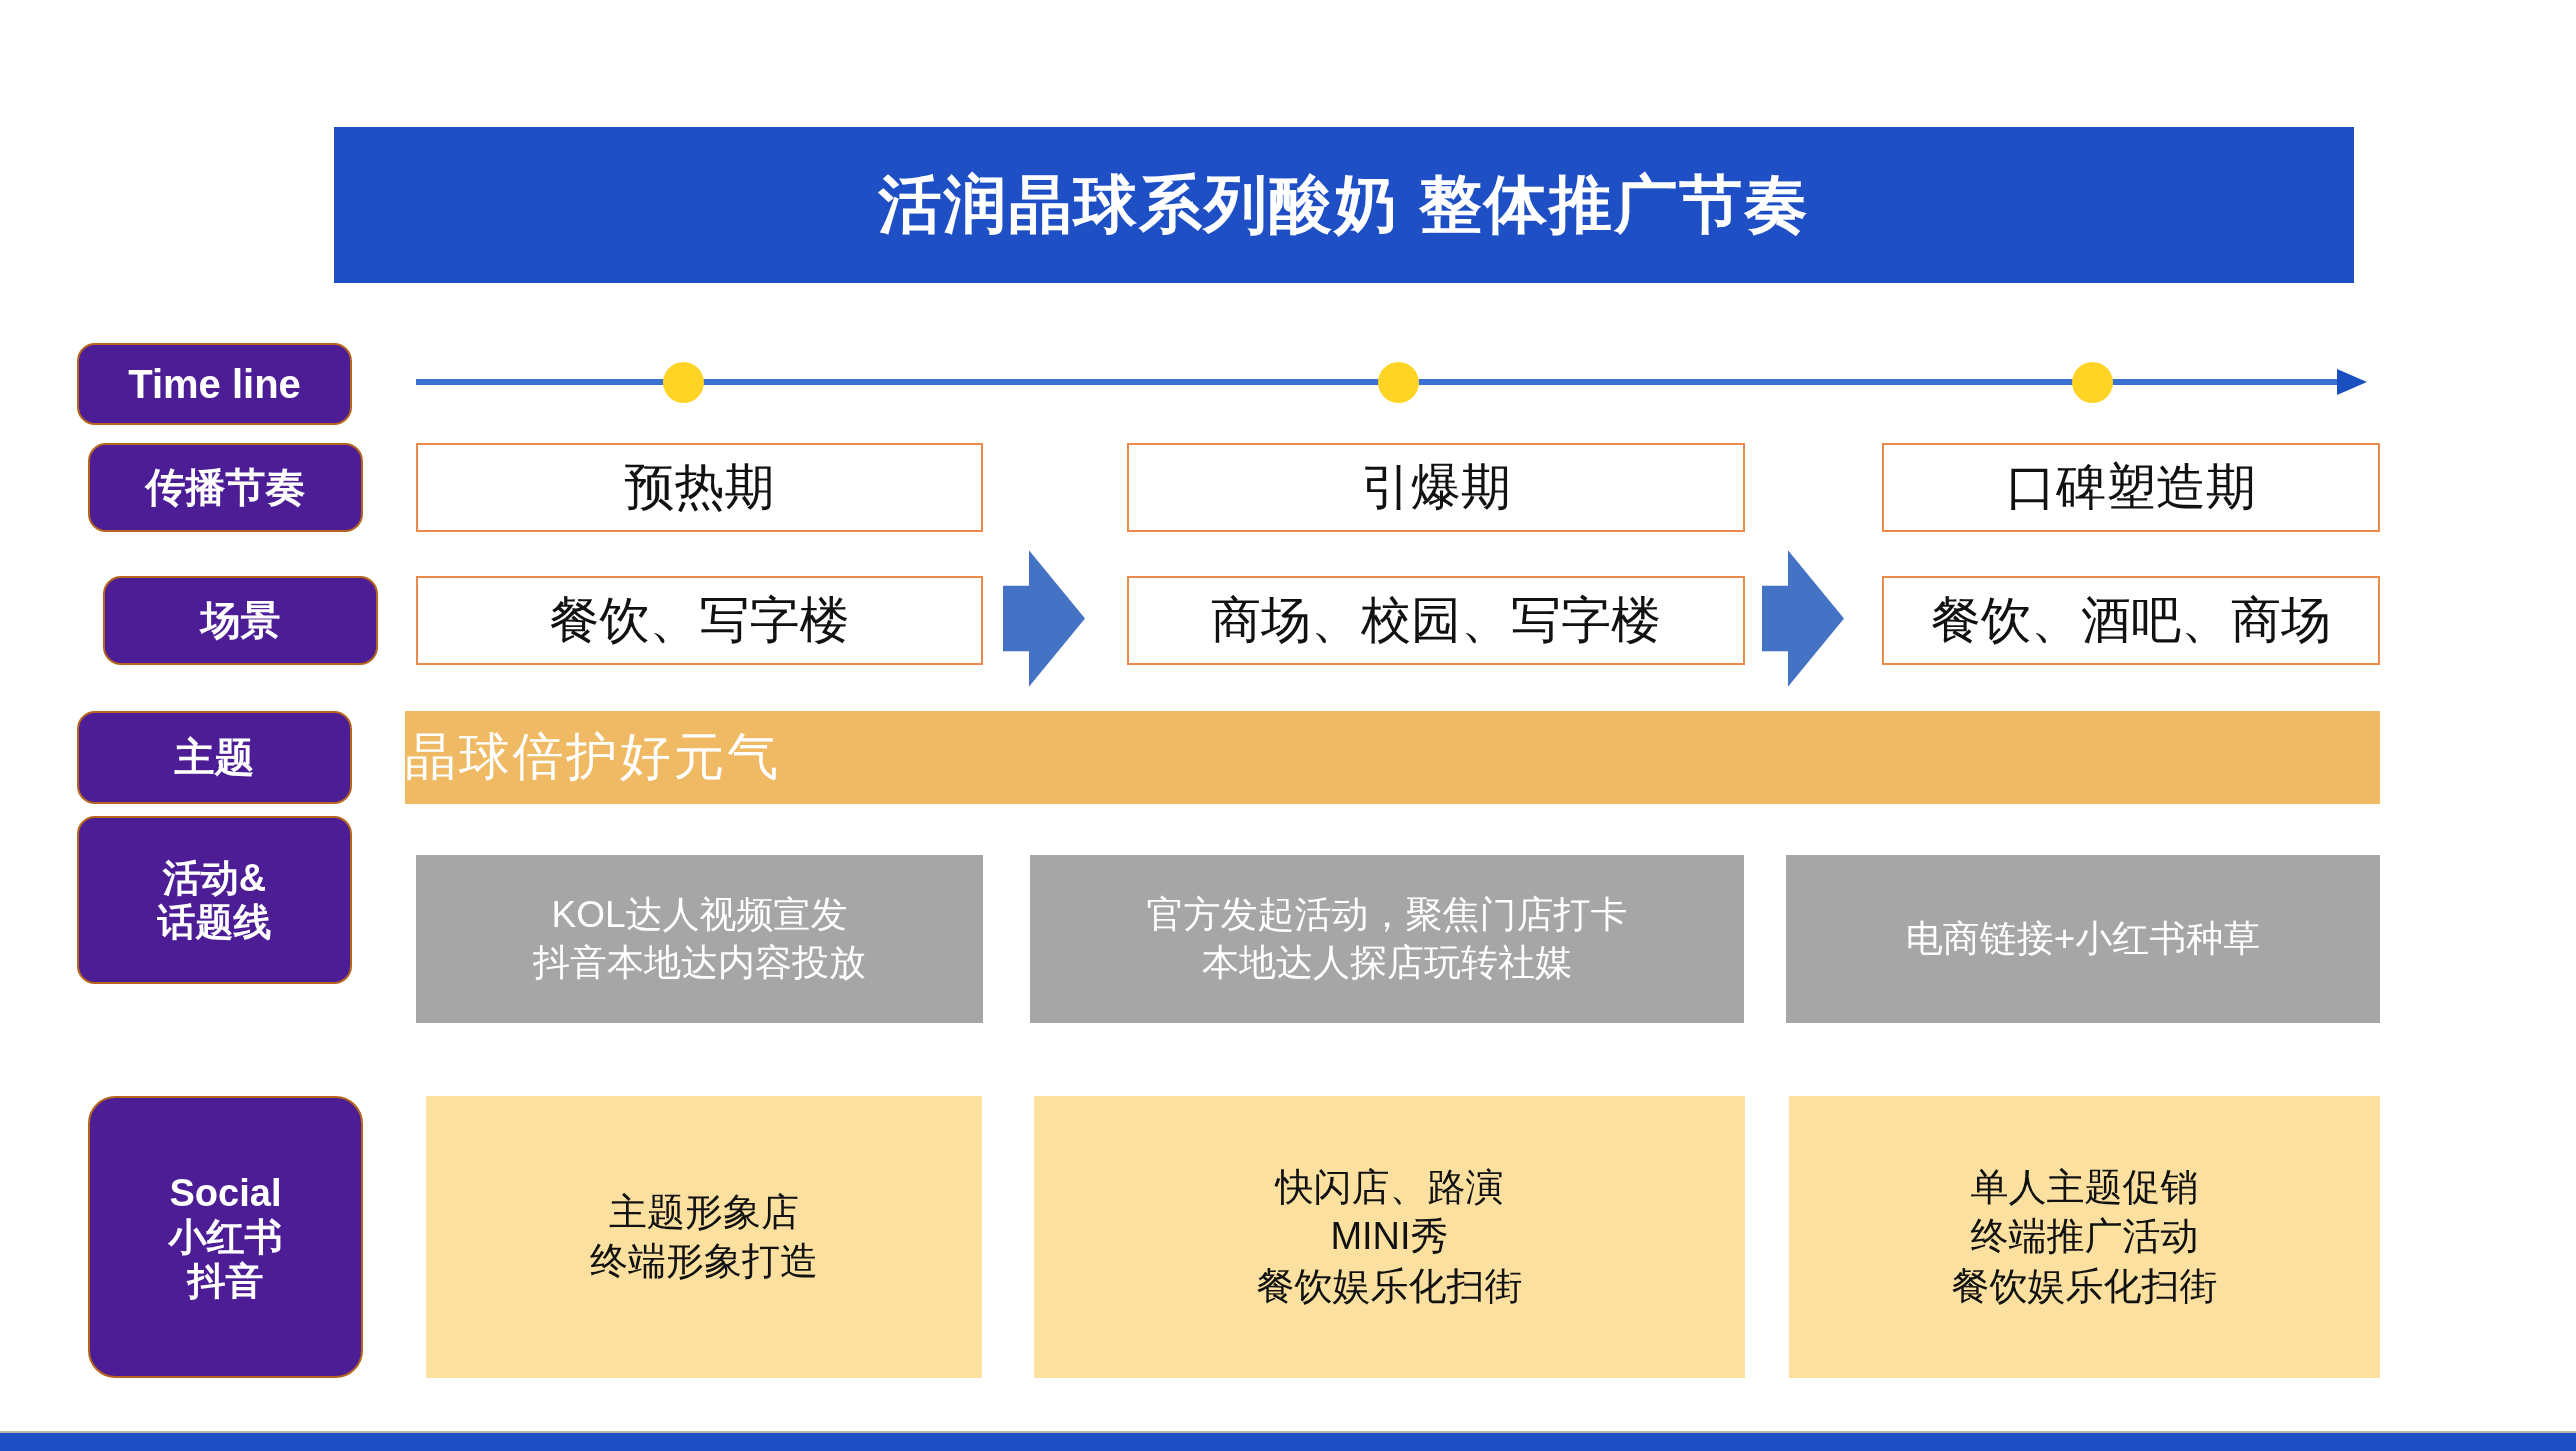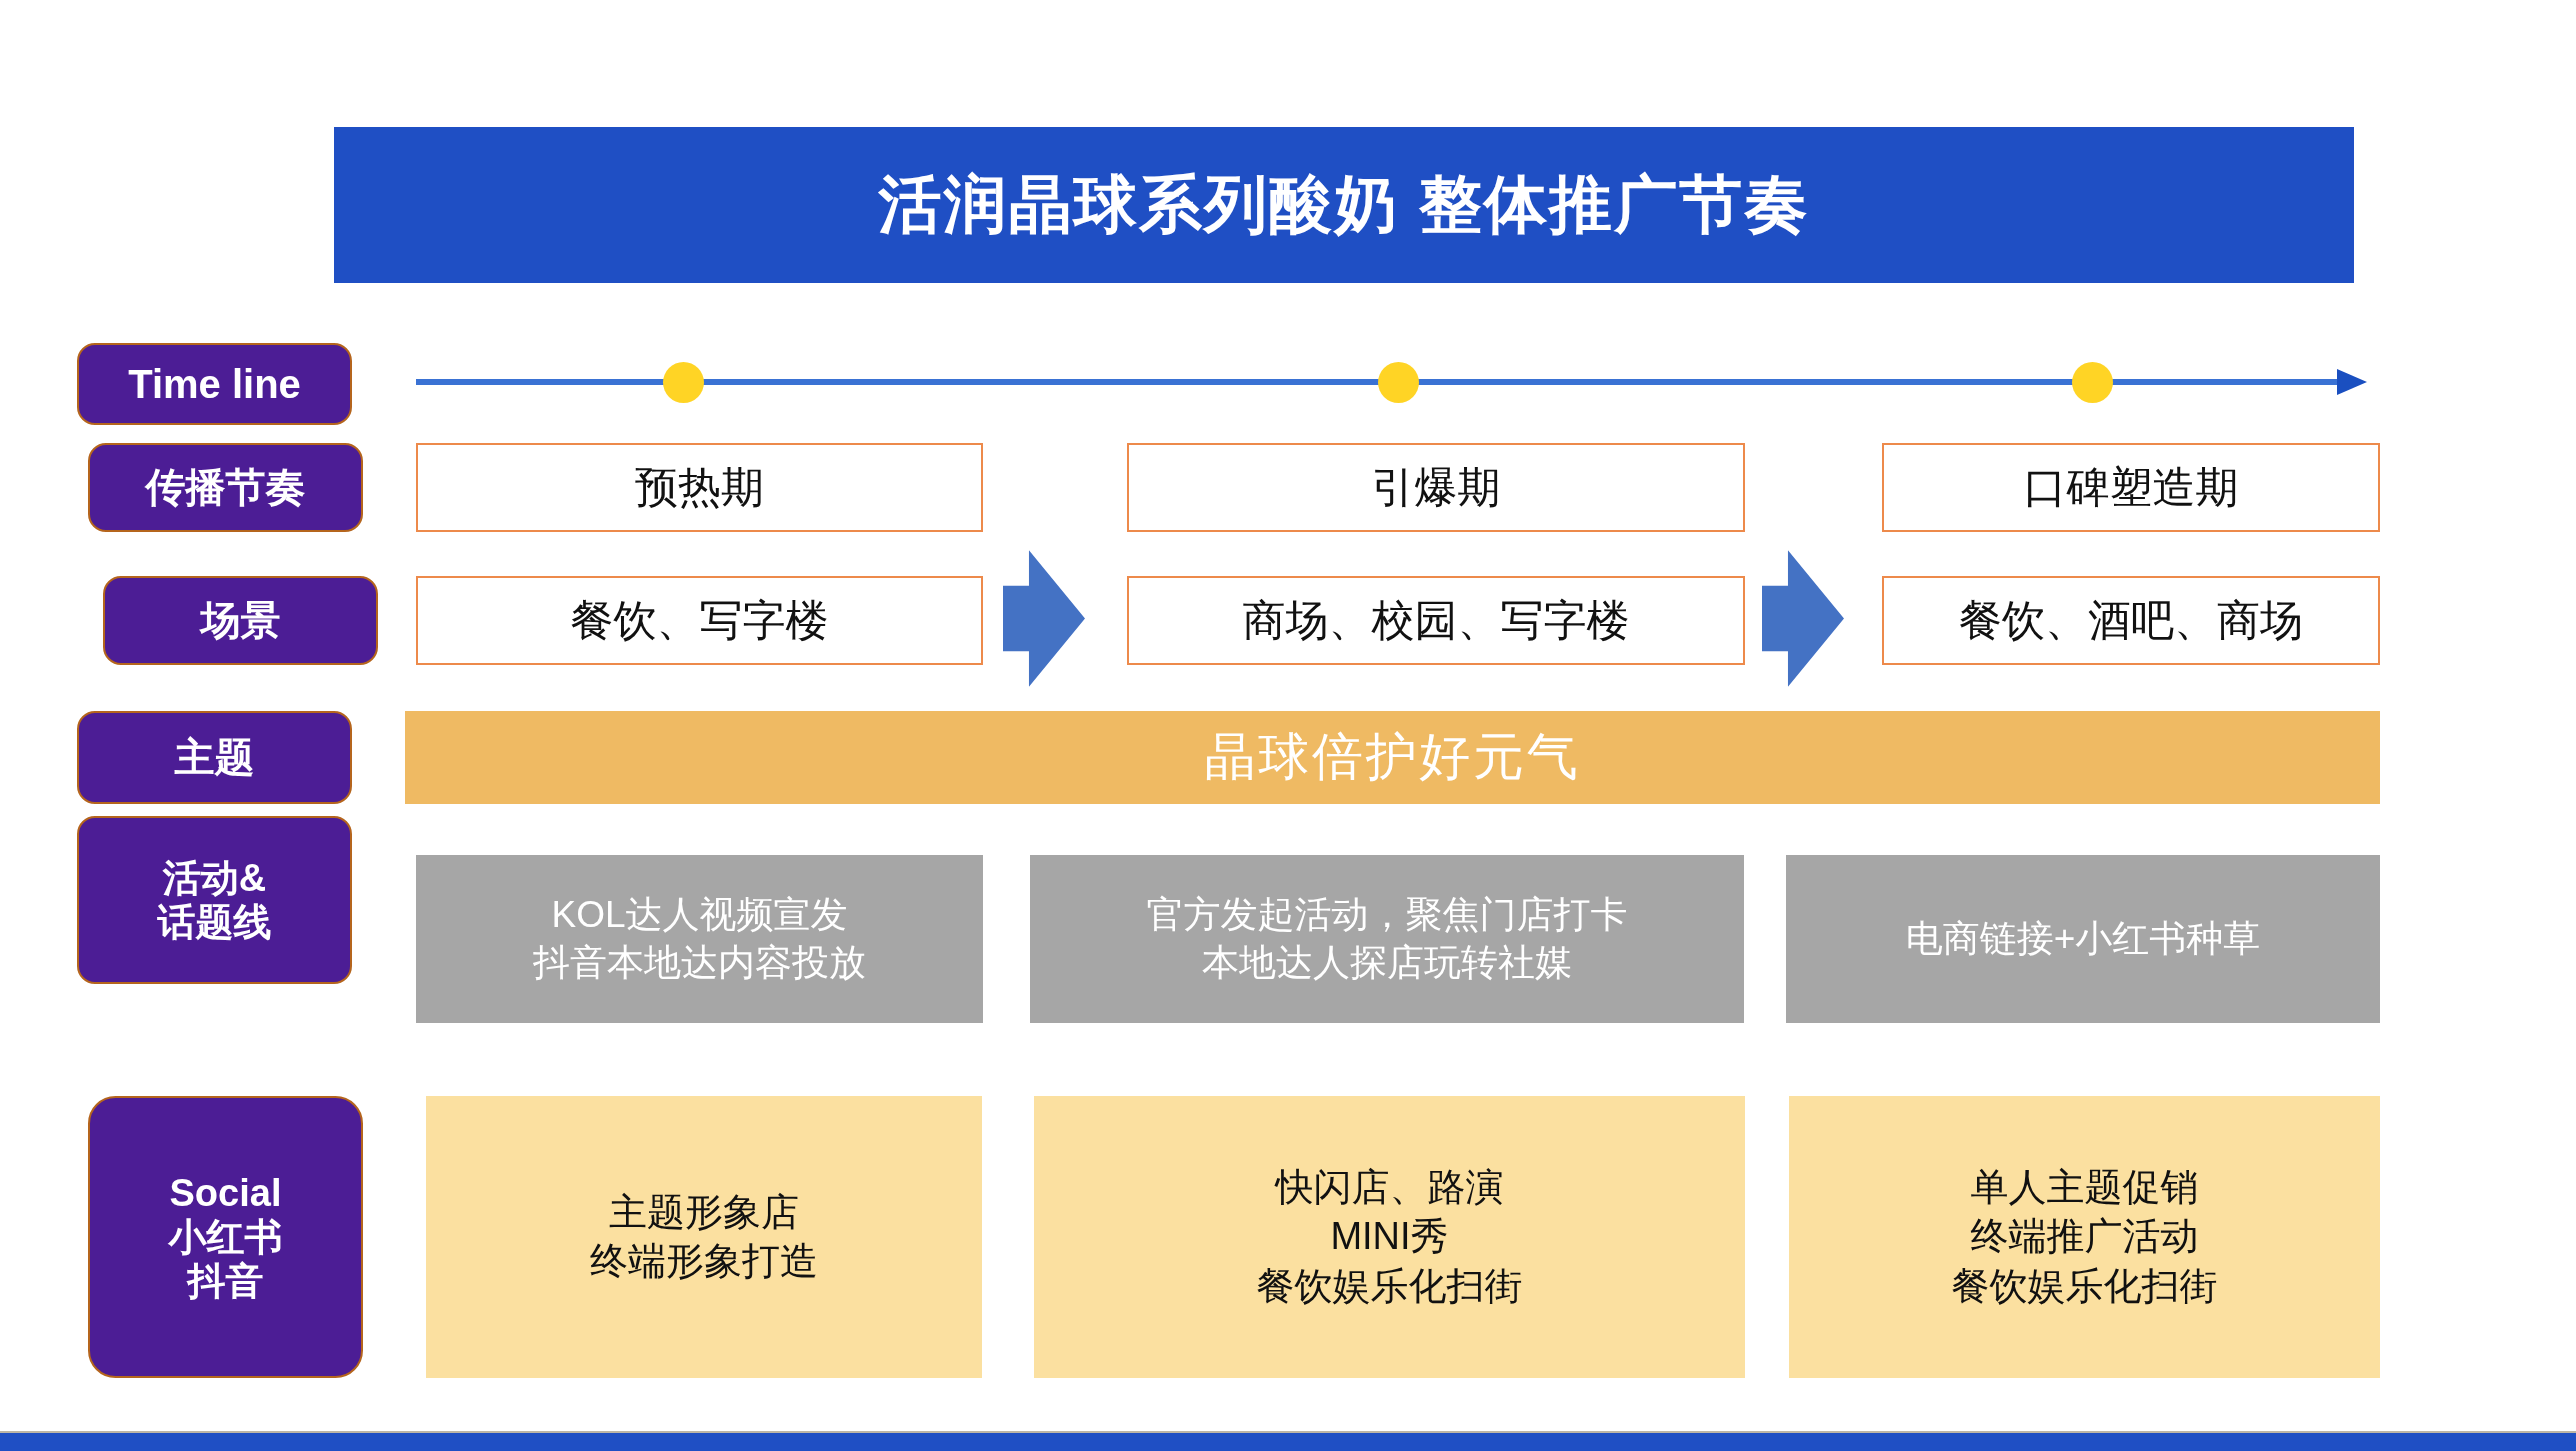--- a/index.html
+++ b/index.html
@@ -102,21 +102,21 @@
     display: flex;
     align-items: center;
     justify-content: center;
     text-align: center;
     line-height: 1.3;
   }
   .box-outline {
     background: #ffffff;
     border: 2.1px solid #ED8A4B;
     color: #111111;
-    font-size: 43px;
+    font-size: 50px;
   }
   .box-gray {
     background: #A6A6A6;
     color: #ffffff;
     font-size: 37px;
   }
   .box-yellow {
     background: #FBE0A0;
     color: #111111;
     font-size: 38px;
@@ -147,21 +147,20 @@
   
   .theme-band {
     position: absolute;
     left: 405px;
     top: 711px;
     width: 1975px;
     height: 93px;
     background: #EFBA63;
     display: flex;
     align-items: center;
-    justify-content: center;
   }
   .theme-band .theme-text {
     color: #ffffff;
     font-size: 51px;
     letter-spacing: 2.7px;
   }
 
   
   .chevron {
     position: absolute;

